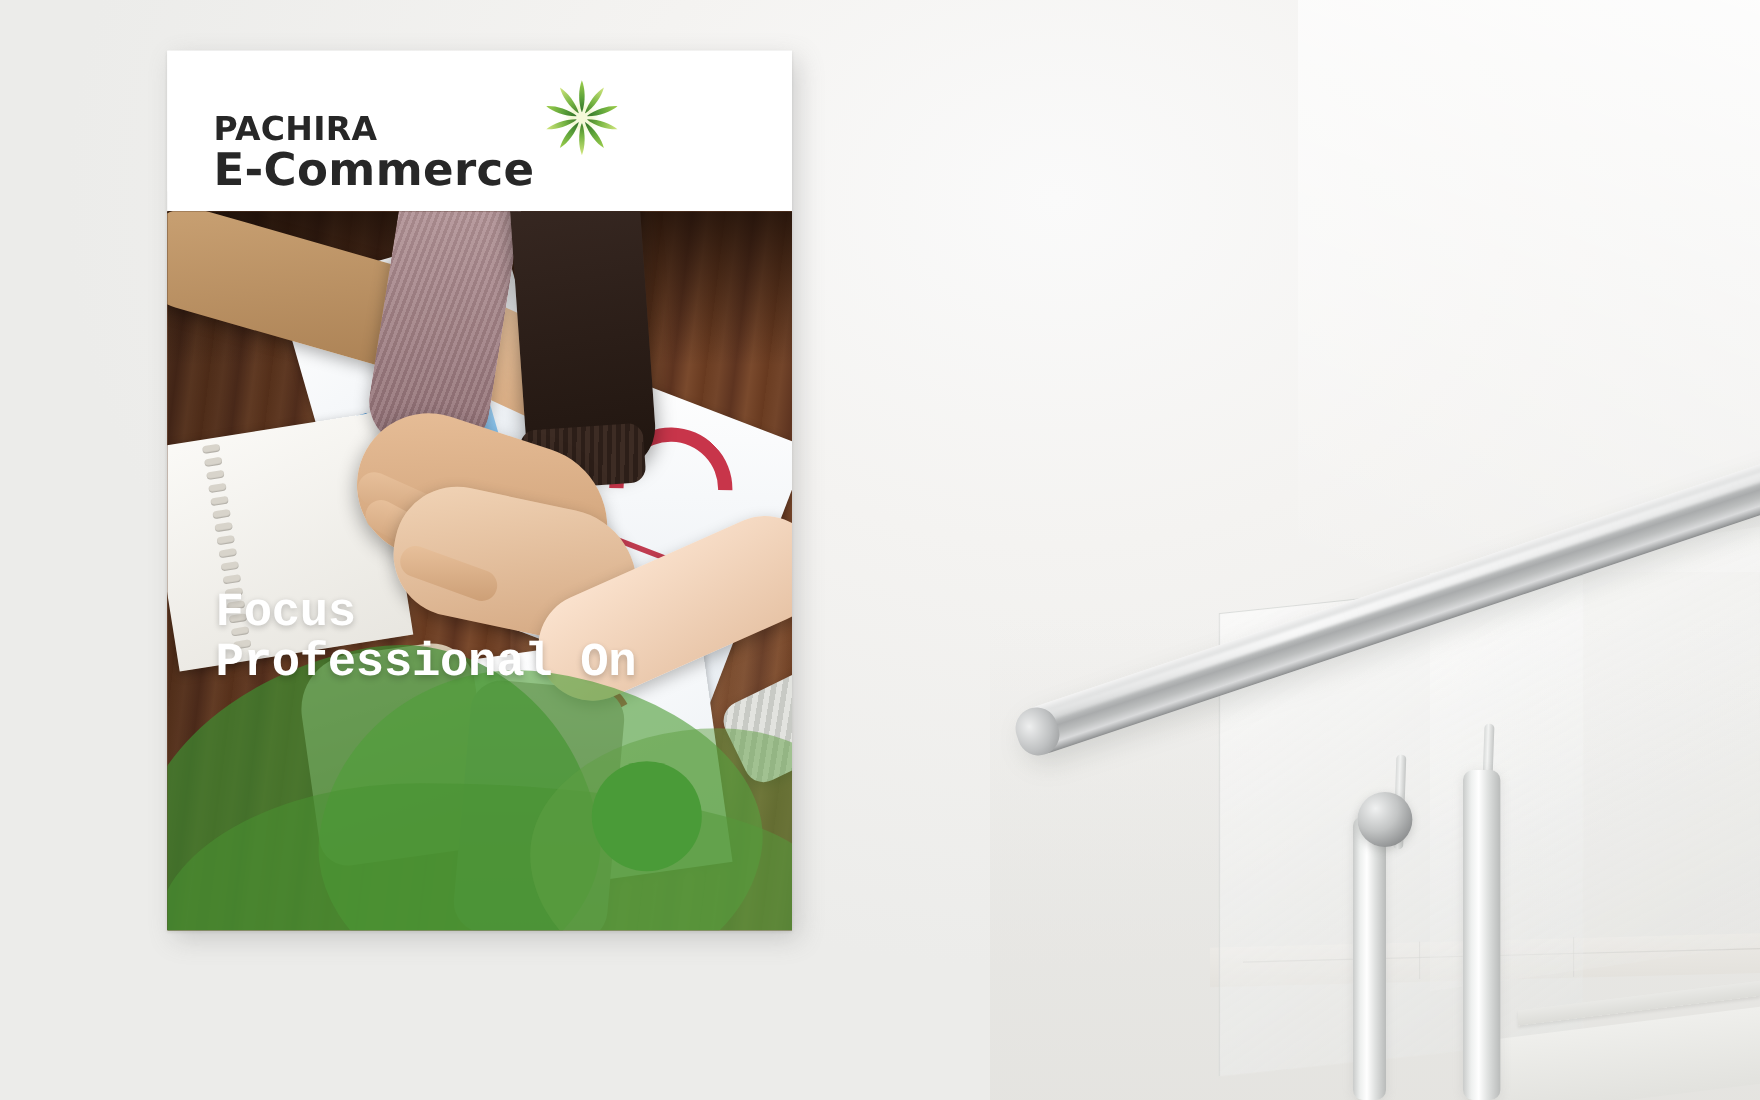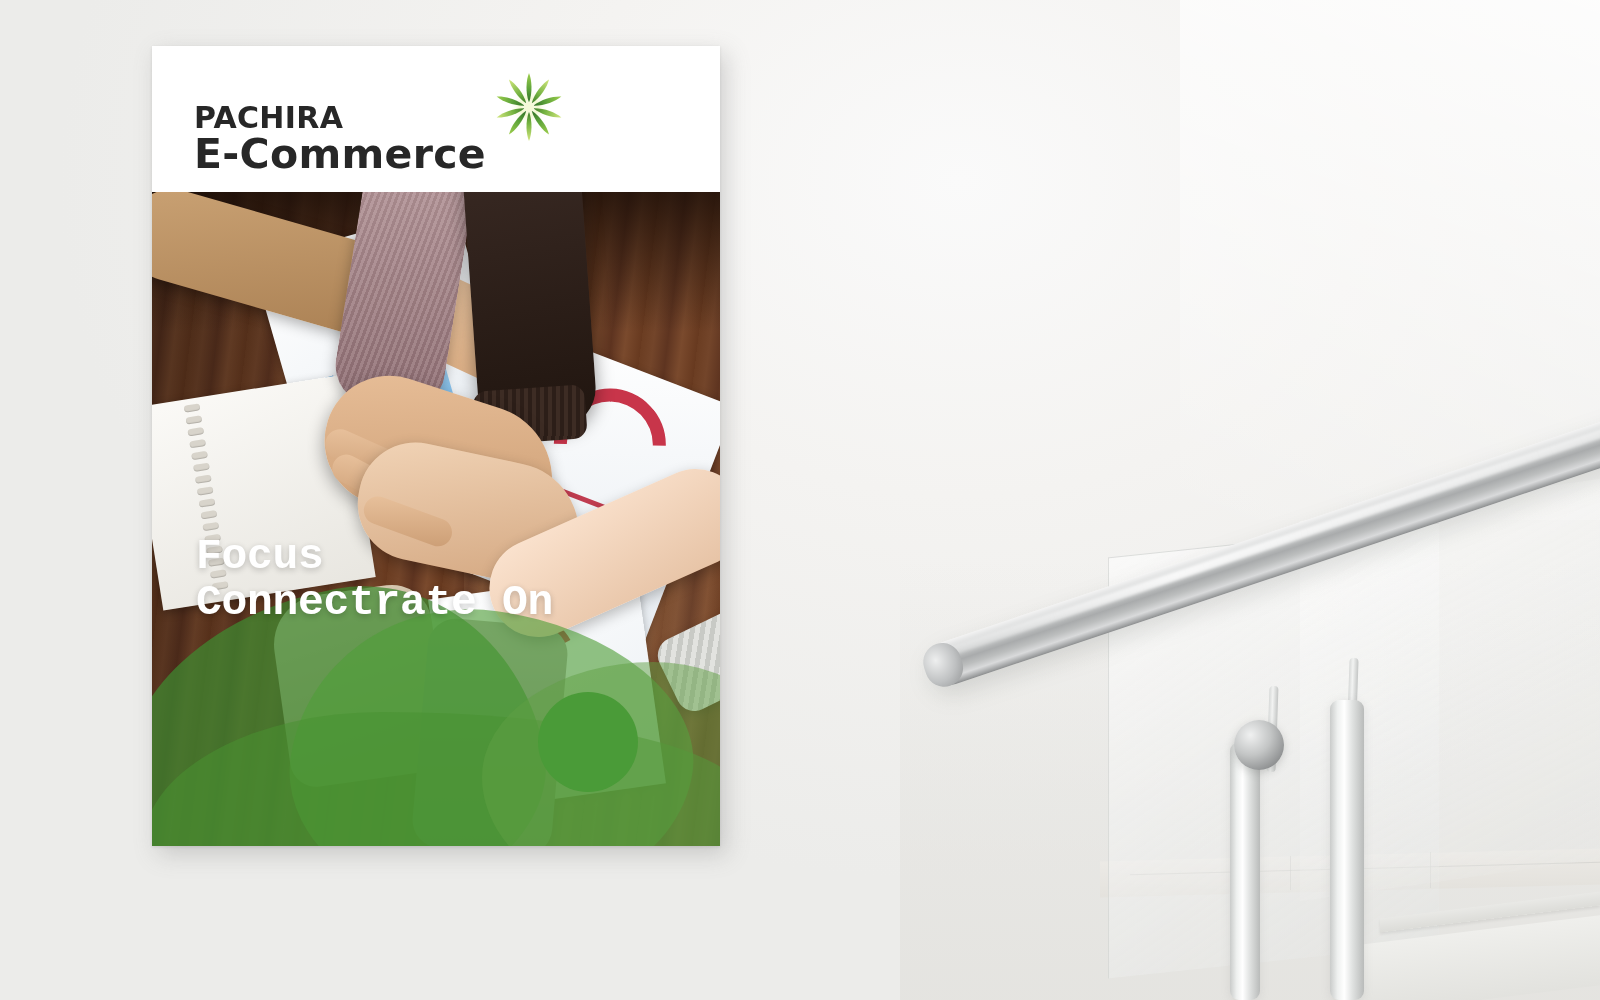--- a/index.html
+++ b/index.html
@@ -348,21 +348,21 @@
 
       <div class="blob b1"></div>
       <div class="blob b2"></div>
       <div class="blob b4"></div>
       <div class="blob b3"></div>
       <div class="dot-circle" id="accentCircle" style="background: rgb(74, 155, 56);"></div>
     </div>
 
     <div class="headline">
       <div>Focus</div>
-      <div>Connectrate On</div>
+      <div>Professional On</div>
     </div>
 
     <div class="brand-band">
       <div class="brand-wrap">
         <div class="brand-text">
           <span class="brand-l1">PACHIRA</span>
           <span class="brand-l2">E-Commerce</span>
         </div>
         <div class="logo-mark">
           <svg viewBox="0 0 100 100" width="74" height="74" aria-hidden="true">

